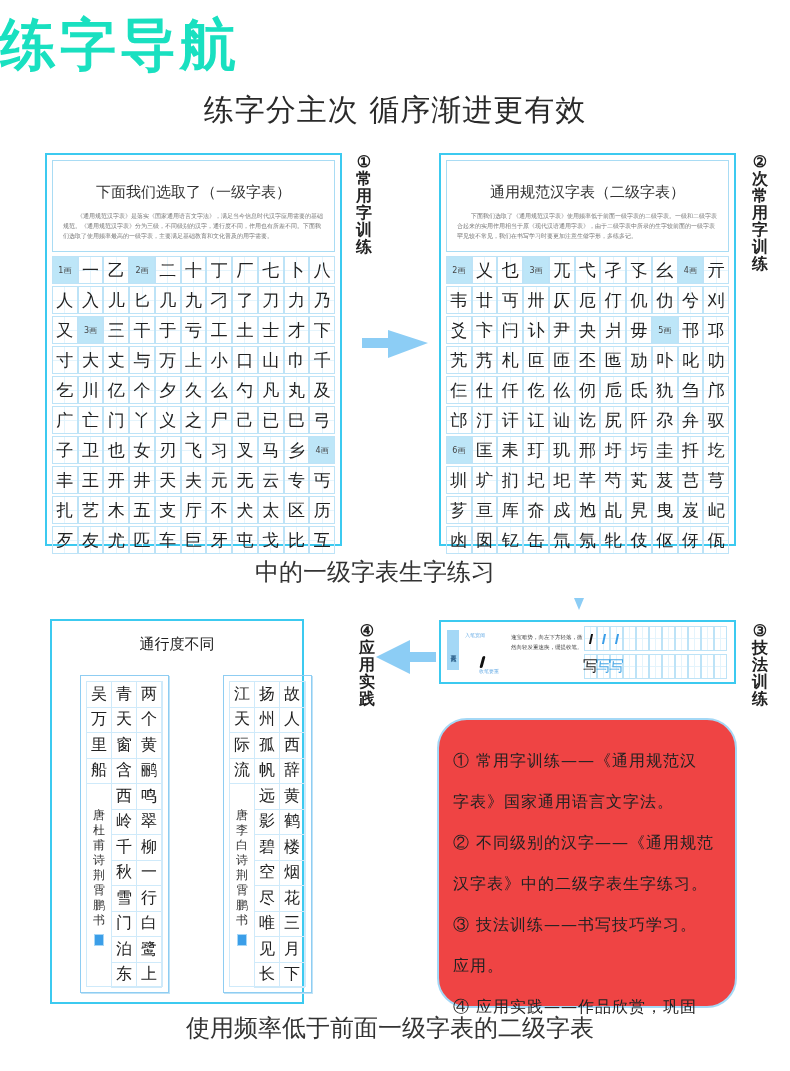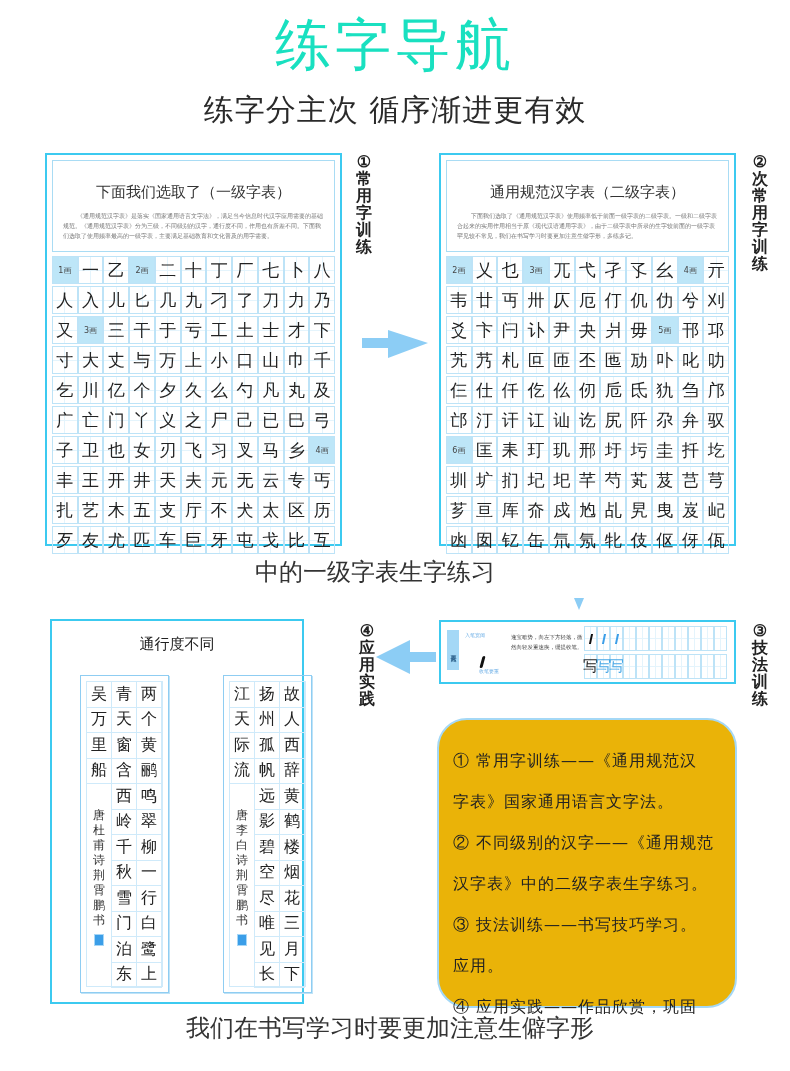--- a/index.html
+++ b/index.html
@@ -1,20 +1,20 @@
 <!DOCTYPE html>
 <html><head>
 <meta charset="utf-8">
 <style>
   * { box-sizing: border-box; margin: 0; padding: 0; }
   html, body { width: 790px; height: 1071px; background: #ffffff; overflow: hidden; }
   body { position: relative; font-family: "DejaVu Sans", sans-serif; color: #333; }
 
-  .title { position: absolute; left: 0; top: 10px; width: 790px; text-align: center;
-    font-size: 56px; font-weight: normal; color: #19e0c0; letter-spacing: 4px;
+  .title { position: absolute; left: 0; top: 10px; width: 790px; 
+    font-size: 56px; font-weight: bold; color: #19e0c0; letter-spacing: 4px;
     font-family: "DejaVu Sans", sans-serif; line-height: 70px; }
   .subtitle { position: absolute; left: 0; top: 90px; width: 790px; text-align: center;
     font-size: 30px; color: #2a2a2a; line-height: 40px; letter-spacing: 1px; }
 
   .sheet { position: absolute; border: 2px solid #3ccaf0; background: #fff; }
   .sheet-inner { position: absolute; left: 5px; top: 5px; right: 5px; bottom: 5px; }
   .sheet-head { border: 1px solid #a9dcf4; height: 92px; padding: 10px 10px 0; margin-bottom: 4px; }
   .sheet-title { text-align: center; font-family: "DejaVu Serif", serif; font-size: 15px; color: #333; line-height: 26px; margin-top: 8px; }
   .sheet-desc { font-family: "DejaVu Serif", serif; font-size: 6px; color: #777; line-height: 10px; margin-top: 6px; text-indent: 14px; }
 
@@ -47,21 +47,21 @@
   .tcell.stroke-blue::after { content: ""; width: 2px; height: 10px; background: #3b9ee8; transform: skew(-12deg); }
 
   .works { position: absolute; left: 50px; top: 619px; width: 254px; height: 385px; border: 2px solid #3ccaf0; background: #fff; }
   .works-title { position: absolute; left: 0; top: 14px; width: 100%; text-align: center; font-family: "DejaVu Serif", serif; font-size: 15px; color: #222; }
   .scroll { position: absolute; top: 54px; width: 89px; height: 318px; border: 1px solid #8fcdf2; box-shadow: 1px 1px 0 #bfe3f7; padding: 5px; }
   .scroll-grid { display: grid; grid-template-columns: repeat(3, 1fr); grid-template-rows: repeat(12, 25.5px); border: 1px solid #cfeafa; height: 100%; }
   .scell { border-right: 1px solid #cfeafa; border-bottom: 1px solid #cfeafa; display: flex; align-items: center; justify-content: center; font-family: "DejaVu Serif", serif; font-size: 16px; color: #222; }
   .signature { grid-column: 1; grid-row: 5 / span 8; border-right: 1px solid #cfeafa; display: flex; flex-direction: column; align-items: center; padding-top: 24px; font-family: "DejaVu Serif", serif; font-size: 12px; line-height: 15px; color: #333; }
   .seal { width: 10px; height: 12px; background: #3b9ee8; margin-top: 6px; border: 1px solid #a7d7f7; }
 
-  .summary { position: absolute; left: 437px; top: 718px; width: 300px; height: 290px; border: 2px solid #a4d8f6; border-radius: 30px; background: #eab308; padding: 20px 10px 0 14px; }
+  .summary { position: absolute; left: 437px; top: 718px; width: 300px; height: 290px; border: 2px solid #a4d8f6; border-radius: 30px; background: #ef4444; padding: 20px 10px 0 14px; }
   .summary p { font-family: "DejaVu Serif", serif; font-size: 16px; line-height: 41px; color: #222; letter-spacing: 1px; }
 </style>
 </head>
 <body>
 
 <div class="title">练字导航</div>
 <div class="subtitle">练字分主次 循序渐进更有效</div>
 
 <div class="sheet" style="left:45px; top:153px; width:297px; height:393px;">
   <div class="sheet-inner">
@@ -477,13 +477,13 @@
 <div class="summary" id="summary">
     <p>① 常用字训练——《通用规范汉</p>
     <p>字表》国家通用语言文字法。</p>
     <p>② 不同级别的汉字——《通用规范</p>
     <p>汉字表》中的二级字表生字练习。</p>
     <p>③ 技法训练——书写技巧学习。</p>
     <p>应用。</p>
     <p>④ 应用实践——作品欣赏，巩固</p>
   </div>
 
-<div class="caption" style="left:150px; top:1012px; width:480px;">我们在书写学习时要更加注意生僻字形</div>
+<div class="caption" style="left:150px; top:1012px; width:480px;">使用频率低于前面一级字表的二级字表</div>
 
 </body></html>

